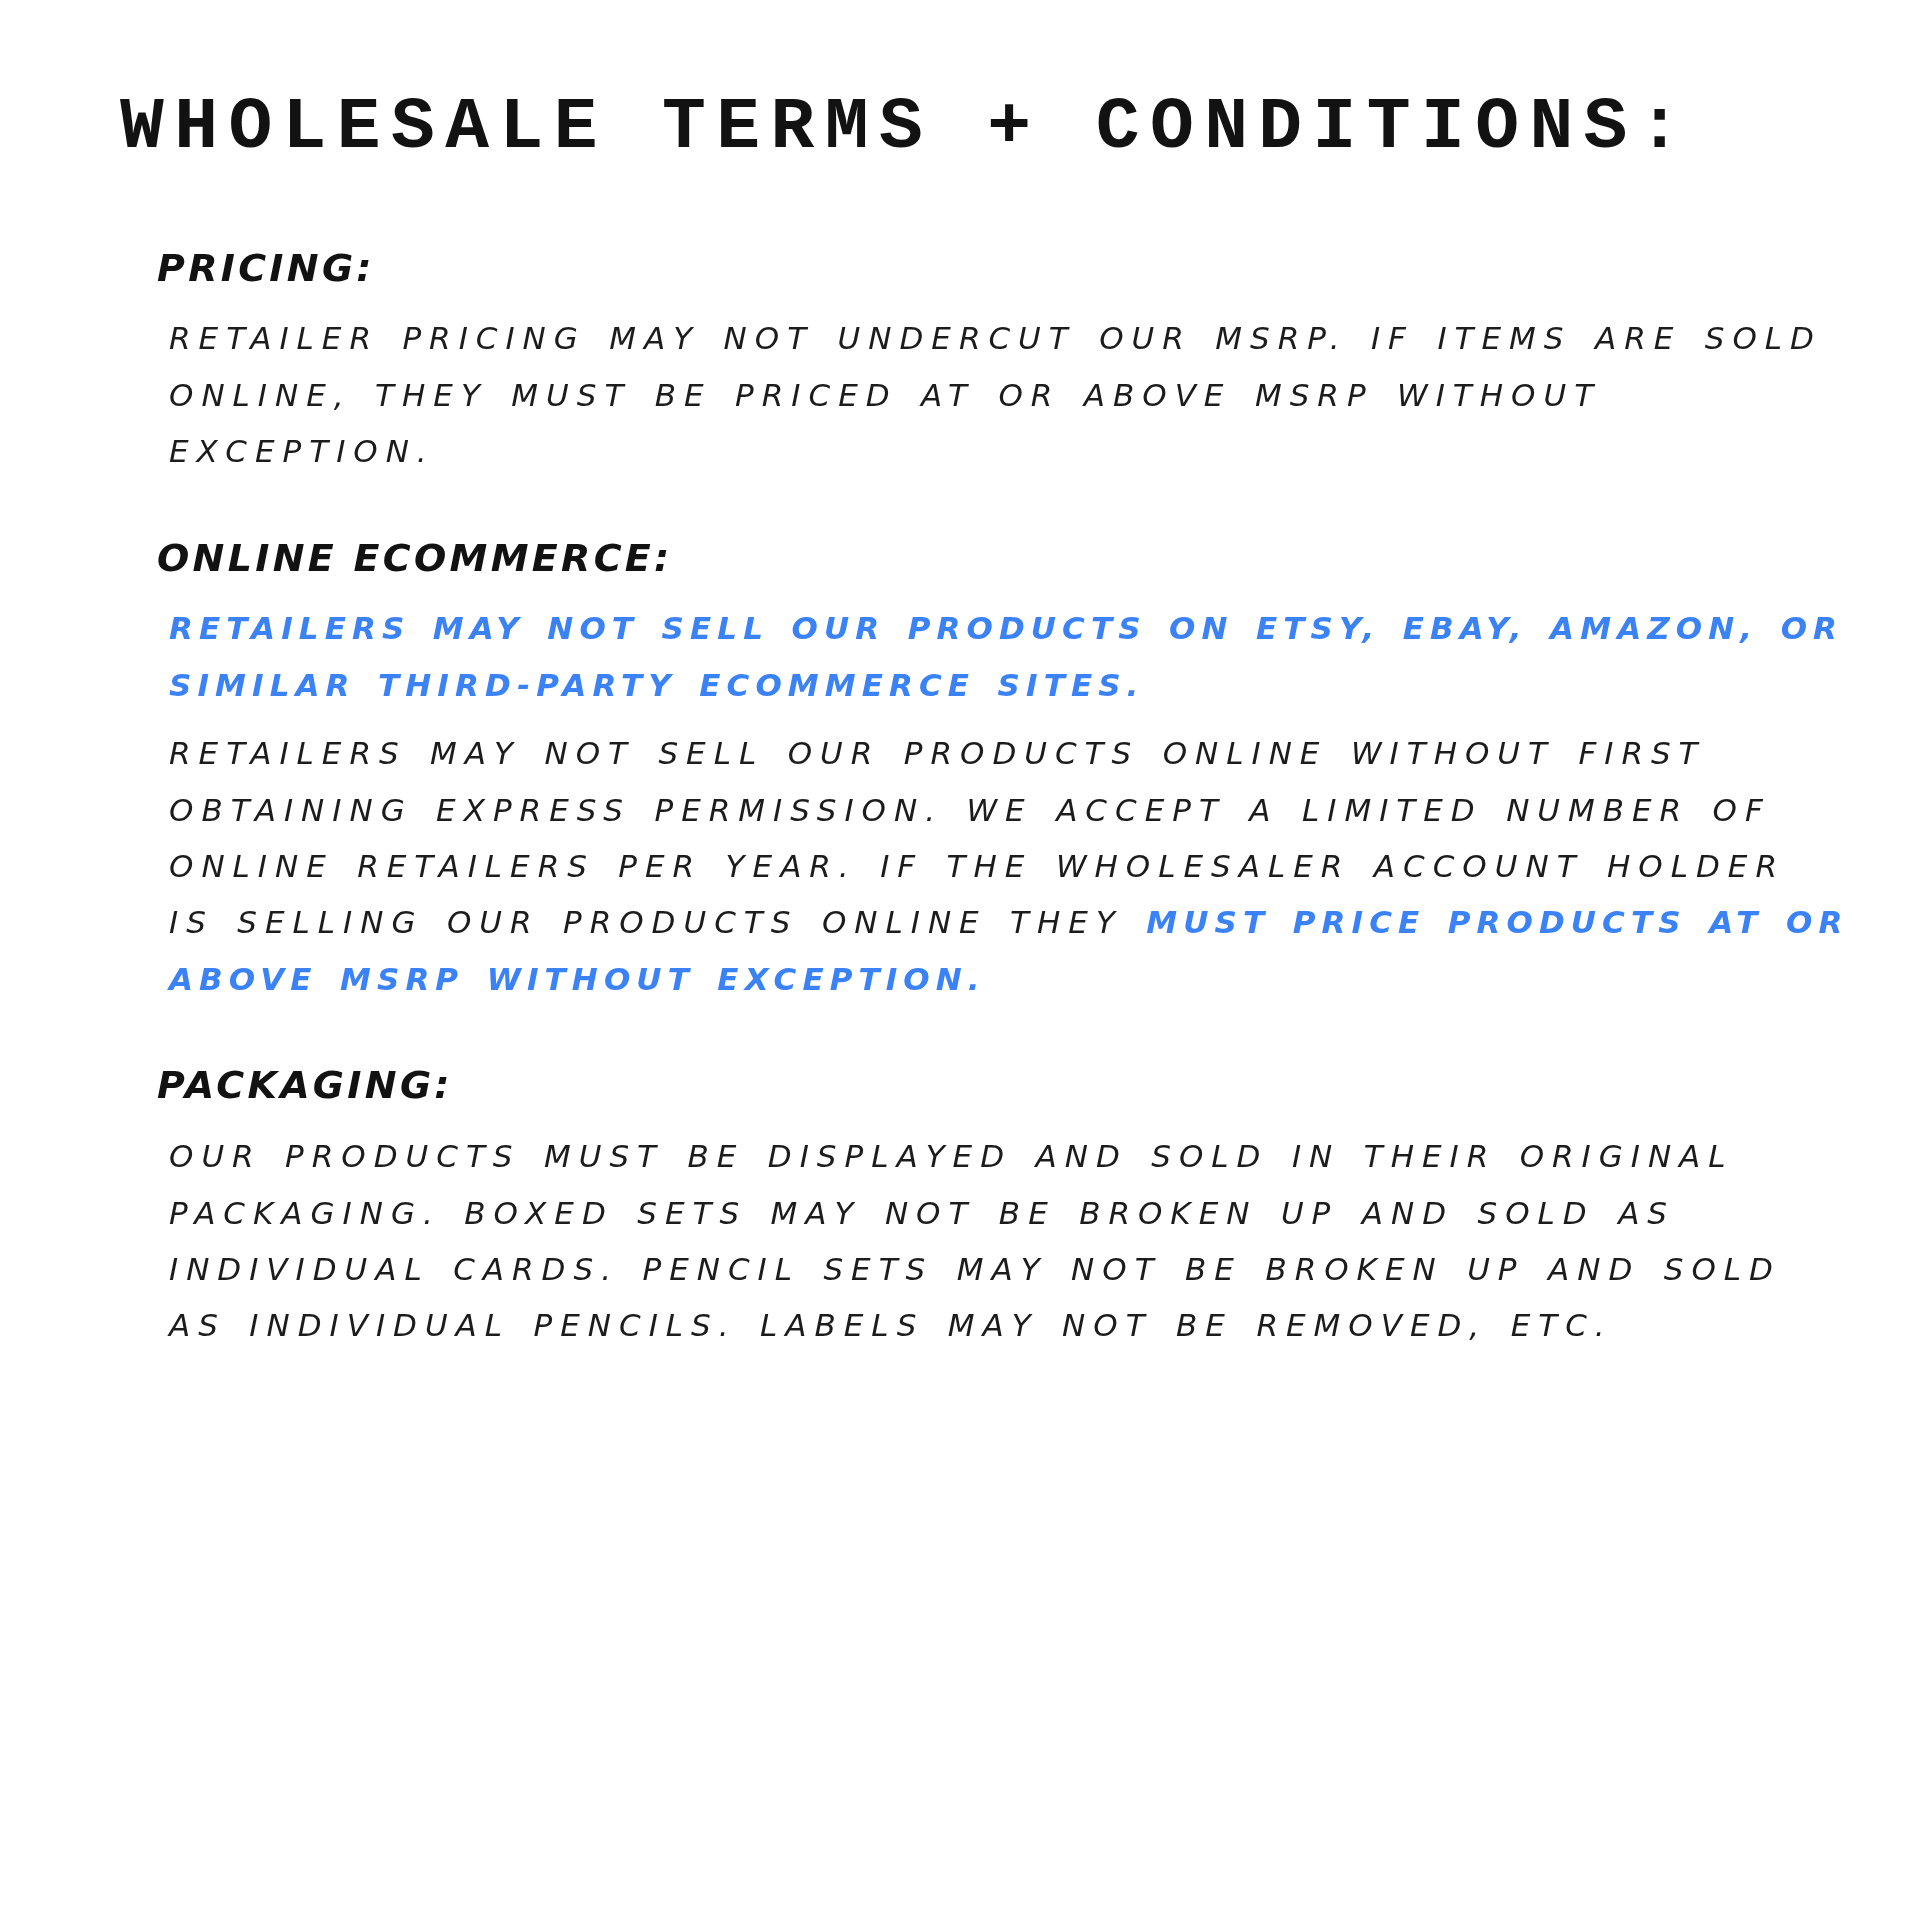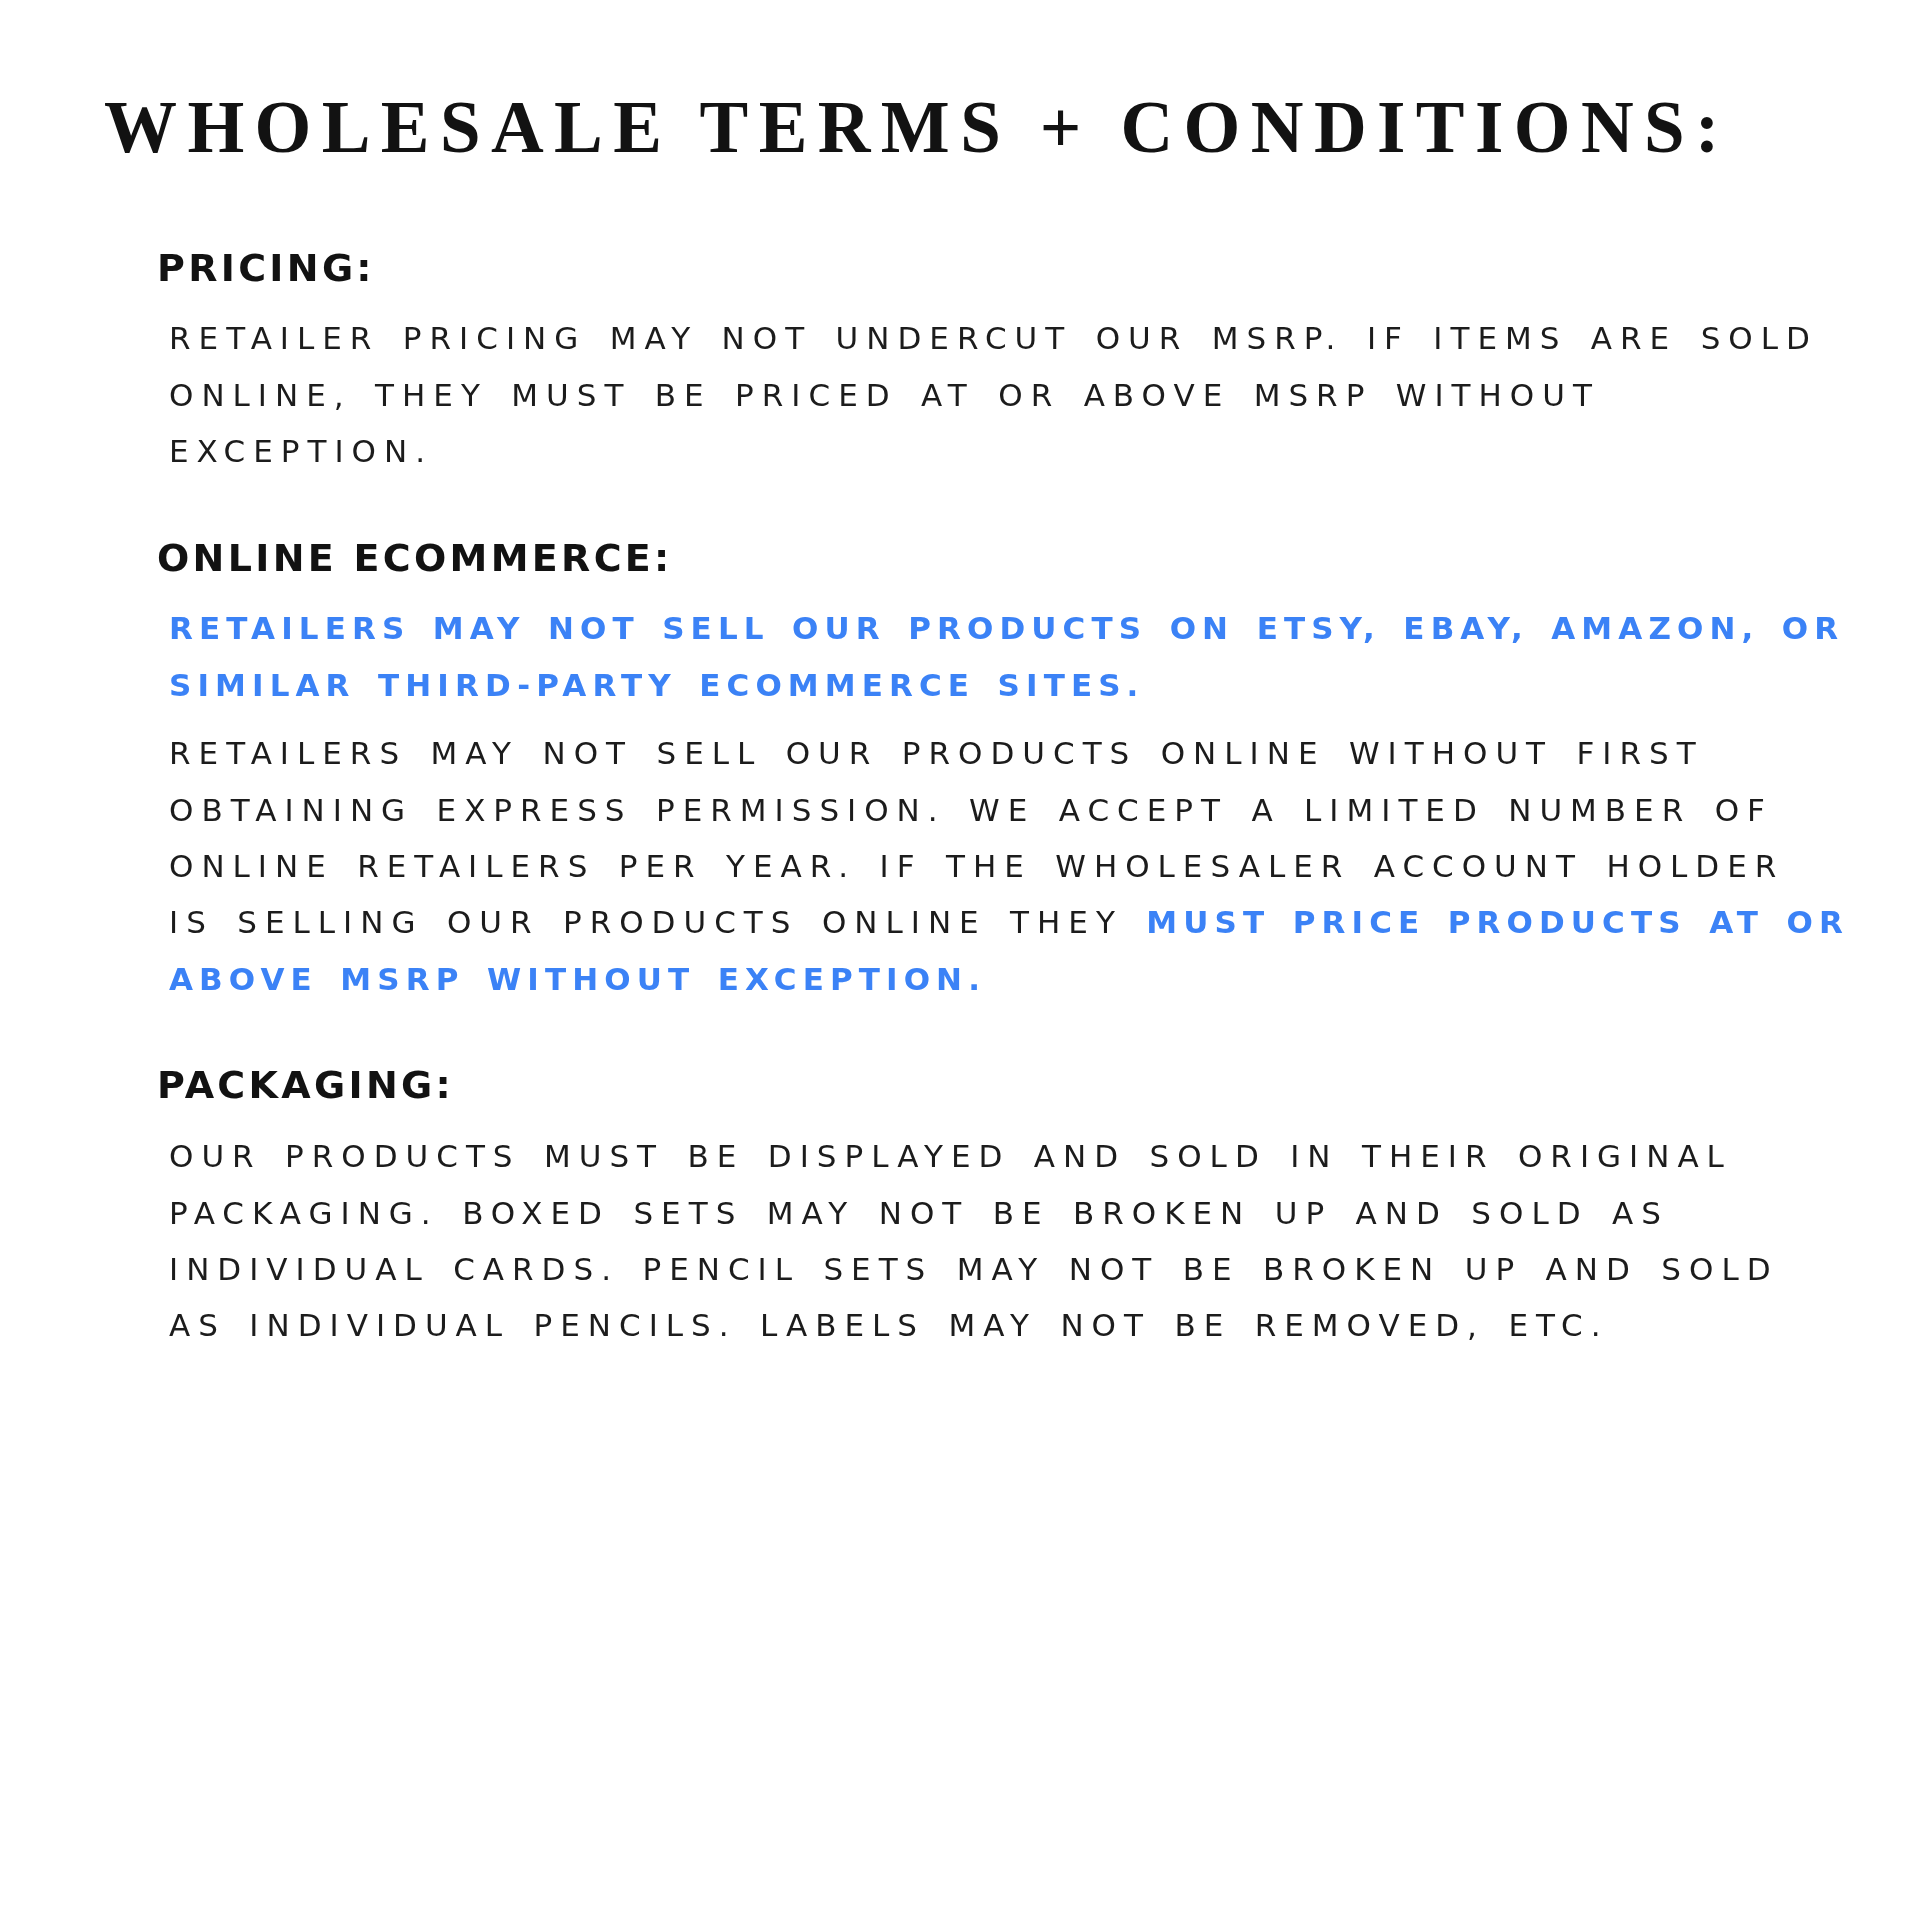--- a/index.html
+++ b/index.html
@@ -16,33 +16,34 @@
   }
   .page {
     width: 1928px;
     height: 1928px;
     box-sizing: border-box;
     padding: 90px 66px 0 104px;
     background: #ffffff;
   }
 
   .doc-title {
-    font-family: Liberation Serif, serif;
+    font-family: Liberation Mono, monospace;
     font-weight: 700;
     font-size: 73px;
     letter-spacing: 10.4px;
     line-height: 1.05;
     color: #121212;
-    margin: 0 0 81px 0;
+    margin: 0 0 81px 16px;
     white-space: nowrap;
   }
 
   .section {
     margin: 0 0 58px 0;
     padding-left: 53px;
+    font-style: italic;
   }
 
   .section-heading {
     font-family: "DejaVu Sans", sans-serif;
     font-weight: 700;
     font-size: 38px;
     letter-spacing: 3.3px;
     color: #121212;
     margin: 0 0 21px 0;
     line-height: 1.1;

